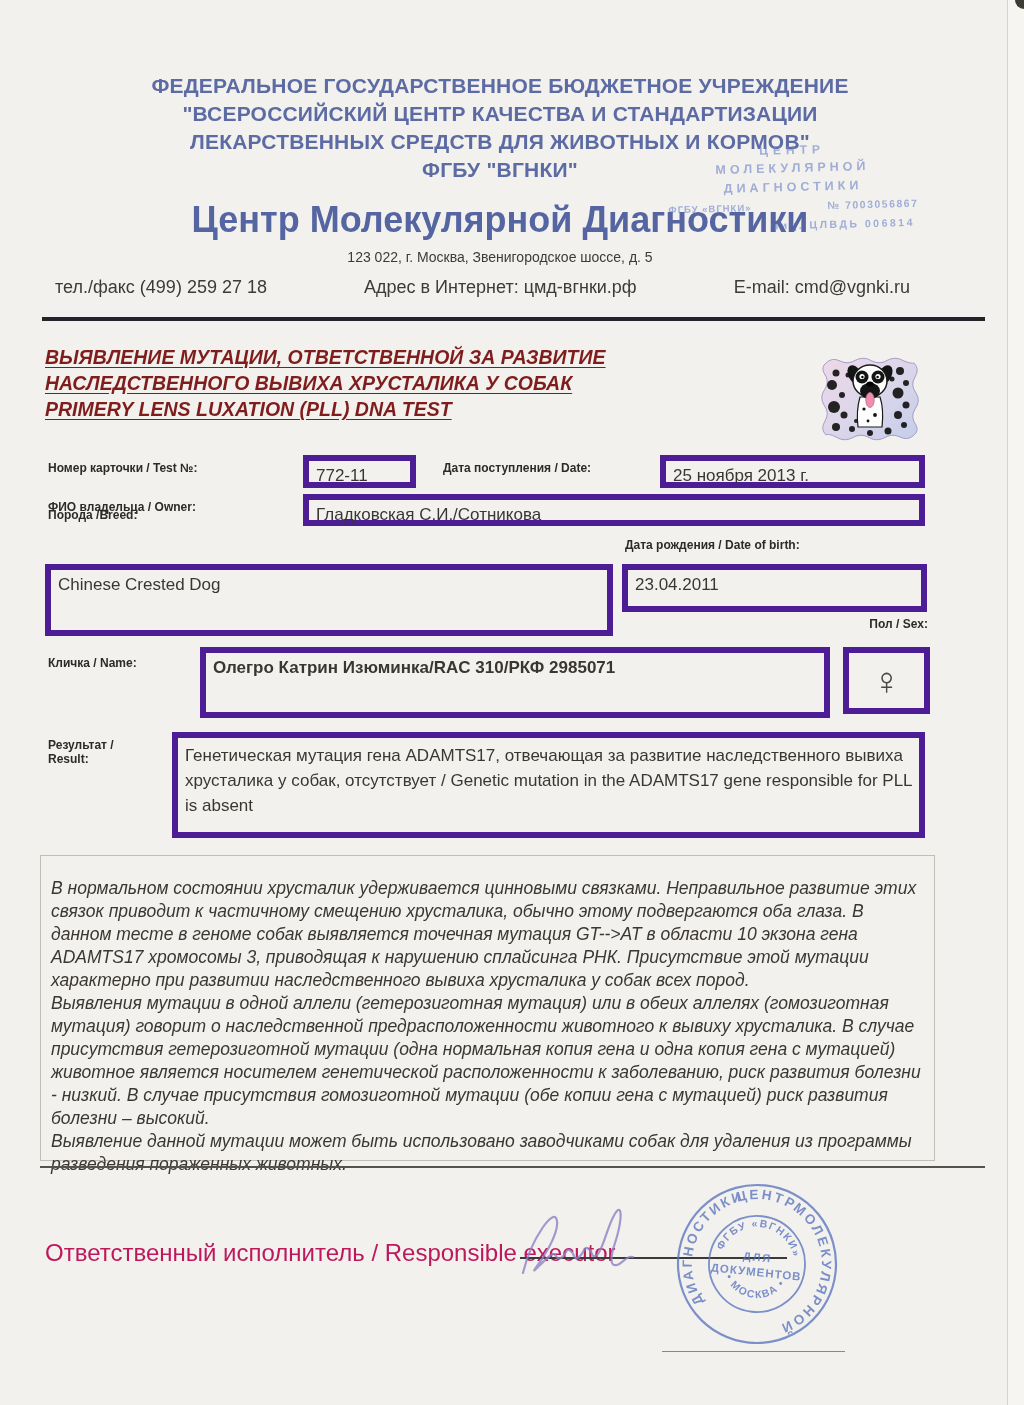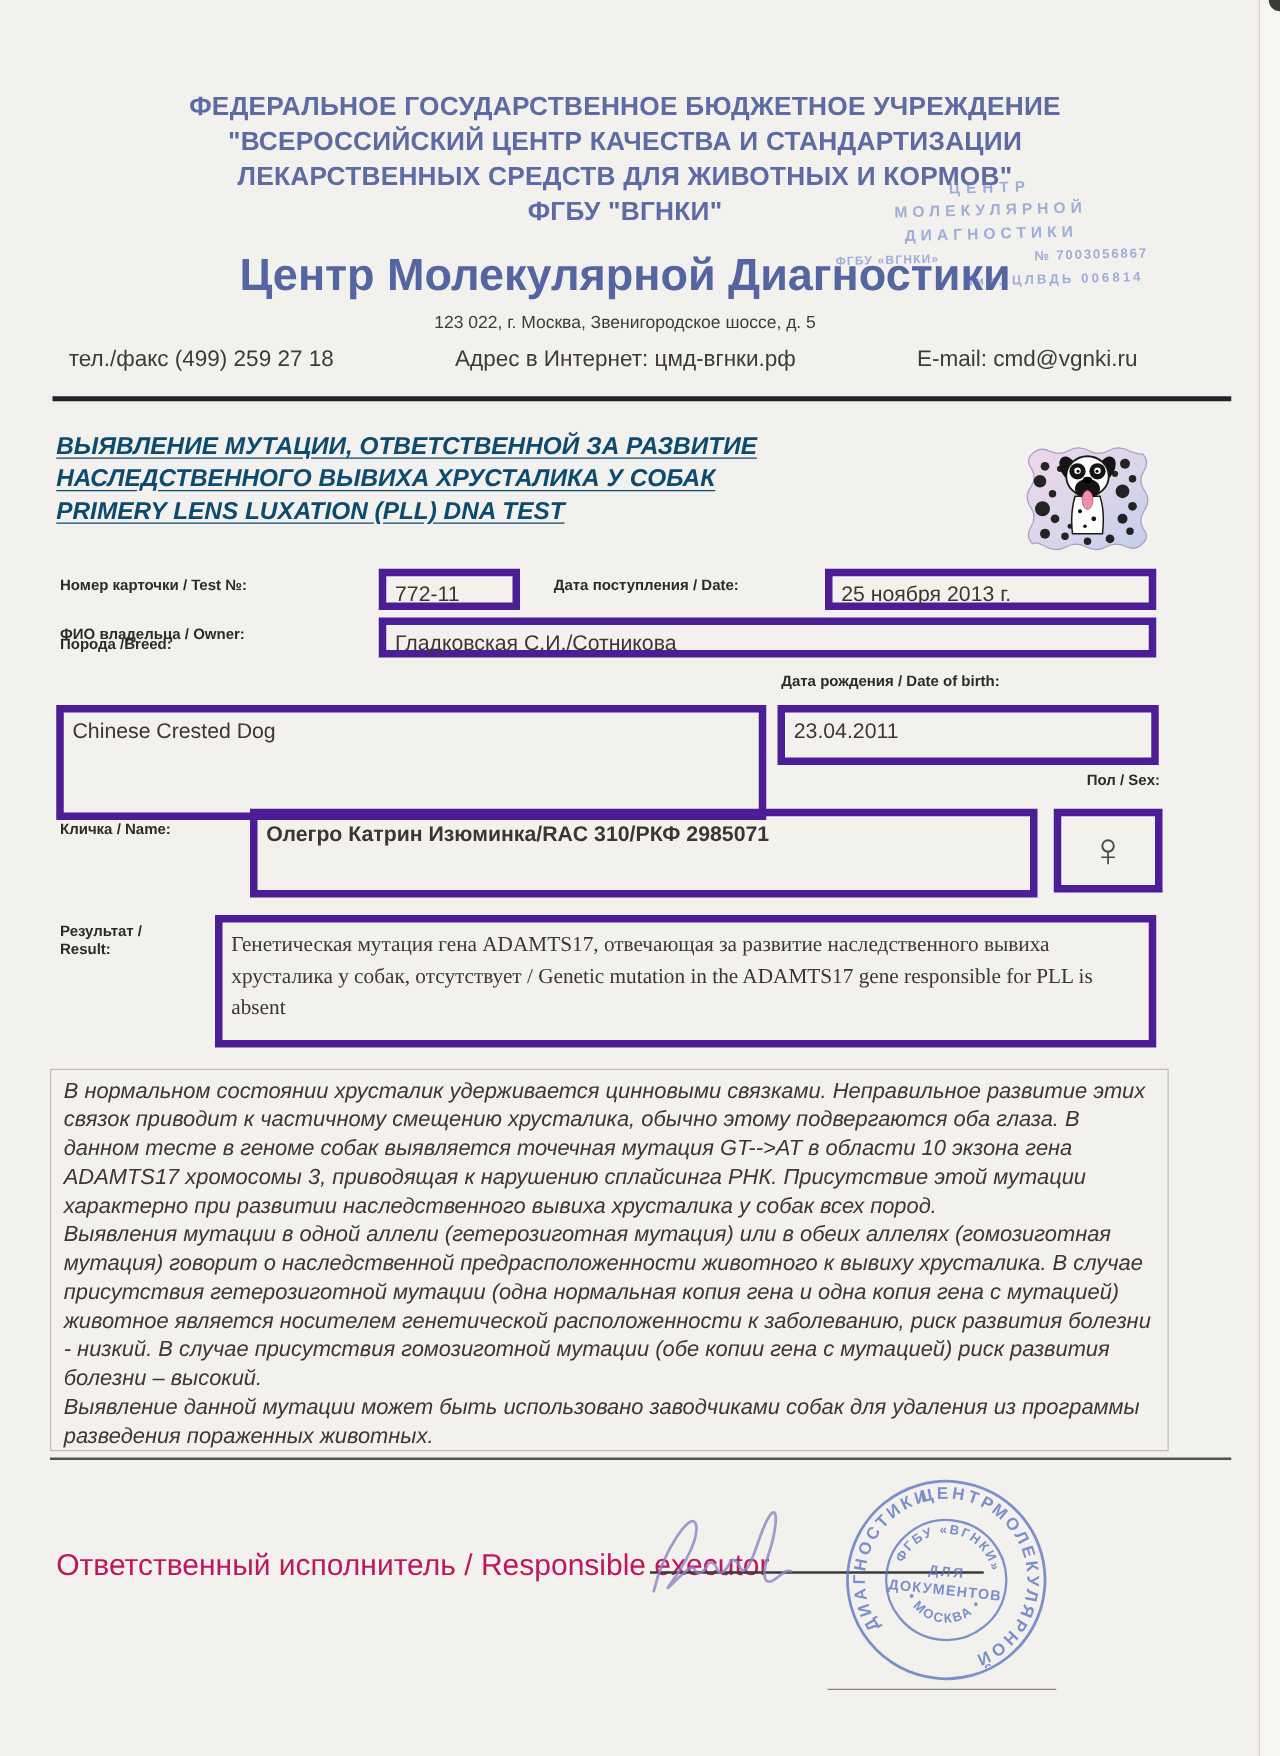--- a/index.html
+++ b/index.html
@@ -22,33 +22,33 @@
                 transform:rotate(-1.5deg);}
   .cs-l1{font-size:12px;letter-spacing:5px;text-align:center;line-height:17px;}
   .cs-l2,.cs-l3{font-size:12.5px;letter-spacing:4px;text-align:center;line-height:19px;}
   .cs-row{display:flex;justify-content:space-between;align-items:baseline;line-height:18px;}
   .cs-org{font-size:9.5px;letter-spacing:1px;}
   .cs-num{font-size:10.5px;letter-spacing:1.5px;}
   .cs-lic{font-size:10.5px;letter-spacing:2.5px;text-align:right;line-height:18px;padding-right:4px;}
 
   
   .title-line{font-size:19.5px;line-height:26px;font-weight:bold;font-style:italic;
-              color:#0c4a6e;text-decoration:underline;text-underline-offset:3px;white-space:nowrap;}
+              color:#7f1d1d;text-decoration:underline;text-underline-offset:3px;white-space:nowrap;}
 
   
   .lbl{font-size:12px;font-weight:bold;color:#2d2b28;white-space:nowrap;}
   .box{border:6px solid #4c1d95;box-sizing:border-box;}
   .val{font-size:17px;color:#3a3733;padding:5px 7px;}
 
   .sex-sym{font-family:"DejaVu Sans",sans-serif;font-size:38px;color:#4a4845;
            display:flex;align-items:center;justify-content:center;height:100%;font-weight:200;}
 
   
   .info-box{left:40px;top:855px;width:895px;height:306px;border:1px solid #c2beb6;
-            box-sizing:border-box;padding:5px 10px;font-style:italic;color:#3b3733;
+            box-sizing:border-box;padding:21px 10px;font-style:italic;color:#3b3733;
             font-size:17.5px;line-height:23px;}
   .info-box p{margin:0;}
 
   .hr2{left:40px;top:1166px;width:945px;height:2px;background:#55534f;}
 
   
   .sig-line{left:520px;top:1257px;width:267px;height:2px;background:#3a3a38;}
   .under-stamp-line{left:662px;top:1351px;width:183px;height:1px;background:#8b8883;}
 
   
@@ -158,41 +158,41 @@
     <div class="val">25 ноября 2013 г.</div>
   </div>
 
   <div class="abs lbl" style="left:48px;top:500px;">ФИО владельца / Owner:</div>
   <div class="abs box" style="left:303px;top:494px;width:622px;height:32px;">
     <div class="val">Гладковская С.И./Сотникова</div>
   </div>
 
   <div class="abs lbl" style="left:48px;top:508px;">Порода /Breed:</div>
   <div class="abs lbl" style="left:625px;top:538px;">Дата рождения / Date of birth:</div>
-  <div class="abs box" style="left:45px;top:564px;width:568px;height:92px;">
+  <div class="abs box" style="left:45px;top:564px;width:568px;height:72px;">
     <div class="val">Chinese Crested Dog</div>
   </div>
   <div class="abs box" style="left:622px;top:564px;width:305px;height:48px;">
     <div class="val">23.04.2011</div>
   </div>
   <div class="abs lbl" style="left:800px;top:617px;width:128px;text-align:right;">Пол / Sex:</div>
 
   <div class="abs lbl" style="left:48px;top:656px;">Кличка / Name:</div>
   <div class="abs box" style="left:200px;top:647px;width:630px;height:71px;font-weight:bold;">
     <div class="val">Олегро Катрин Изюминка/RAC 310/РКФ 2985071</div>
   </div>
   <div class="abs box" style="left:843px;top:647px;width:87px;height:67px;">
     <div class="sex-sym">♀</div>
   </div>
 
   <div class="abs" style="left:48px;top:738px;width:120px;">
     <div class="lbl">Результат /</div>
     <div class="lbl">Result:</div>
   </div>
-  <div class="abs box" style="left:172px;top:732px;width:753px;height:106px;font-family:Liberation Serif, serif;">
+  <div class="abs box" style="left:172px;top:732px;width:753px;height:106px;">
     <div class="val" style="line-height:25px;">Генетическая мутация гена ADAMTS17, отвечающая за развитие наследственного вывиха хрусталика  у собак, отсутствует / Genetic mutation in the ADAMTS17 gene responsible for PLL is absent</div>
   </div>
 
   <div class="abs info-box">
     <p>В нормальном состоянии хрусталик удерживается цинновыми связками. Неправильное развитие этих связок приводит к частичному смещению хрусталика, обычно этому подвергаются оба глаза. В данном тесте в геноме собак выявляется точечная мутация GT--&gt;AT в области 10 экзона гена ADAMTS17 хромосомы 3, приводящая к нарушению сплайсинга РНК. Присутствие этой мутации характерно при развитии наследственного вывиха хрусталика  у собак всех пород.</p>
     <p>Выявления мутации в одной аллели (гетерозиготная мутация) или в обеих аллелях (гомозиготная мутация) говорит о наследственной предрасположенности животного к вывиху хрусталика. В случае присутствия гетерозиготной мутации (одна нормальная копия гена и одна копия гена с мутацией) животное является носителем генетической расположенности к заболеванию, риск развития болезни - низкий. В случае присутствия гомозиготной мутации (обе копии гена с мутацией) риск развития болезни – высокий.</p>
     <p>Выявление данной мутации может быть использовано заводчиками собак для удаления из программы разведения пораженных животных.</p>
   </div>
 
   <div class="abs hr2"></div>

